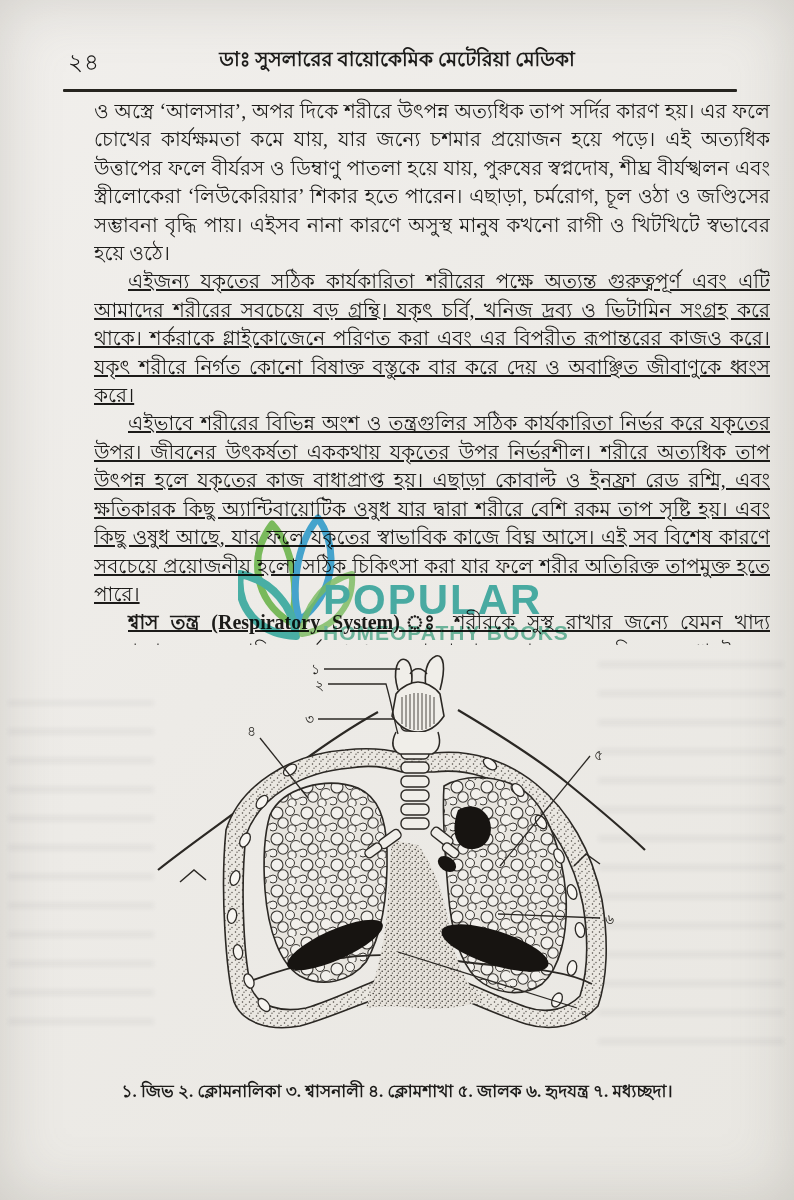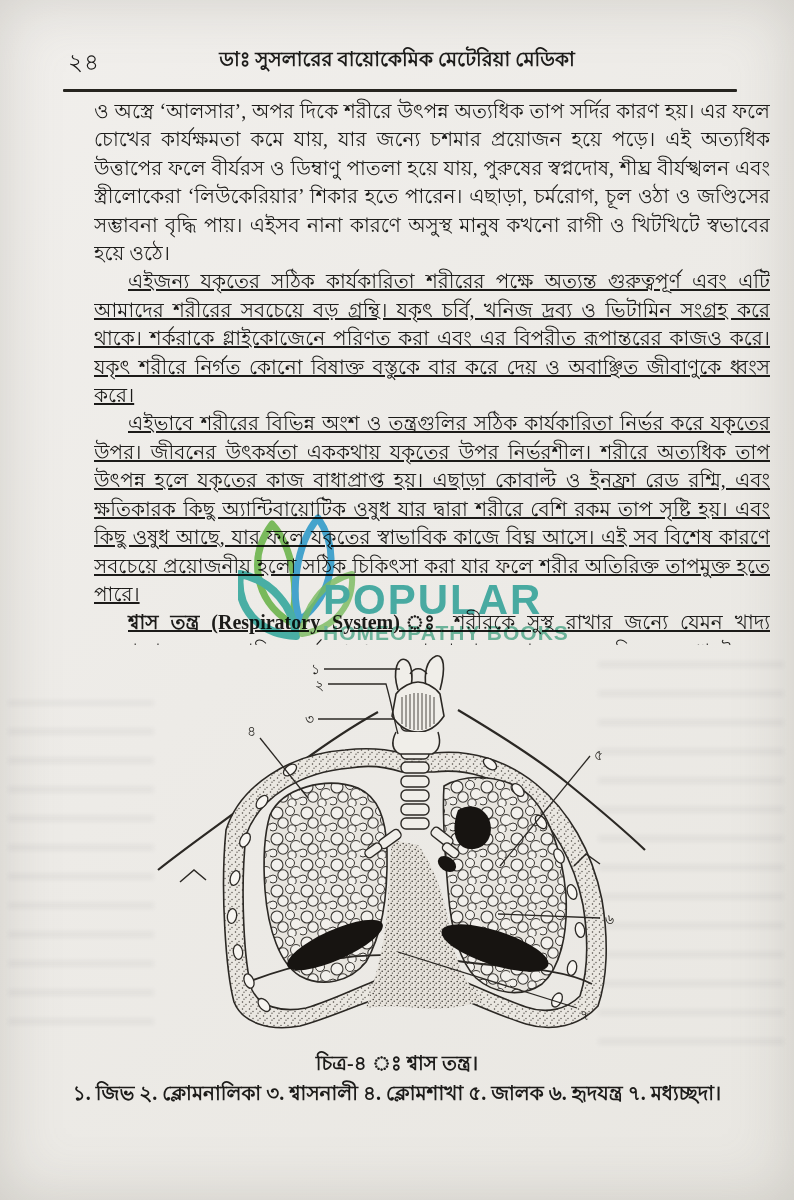--- a/index.html
+++ b/index.html
@@ -20,21 +20,21 @@
     font-size:20px;line-height:28.4px;text-align:justify;margin-left:31px;
   }
   .bodytext p{margin:0;}
   .bodytext p.ind{text-indent:34px;text-decoration:underline;}
   .lead{font-weight:700;}
   
   .wmark{position:absolute;left:238px;top:504px;width:330px;height:150px;opacity:.85;mix-blend-mode:multiply;pointer-events:none;}
   
   .figure{position:absolute;left:150px;top:650px;width:500px;height:400px;}
   .cap1{position:absolute;left:0;top:1048px;width:100%;text-align:center;font-size:20px;font-weight:700;}
-  .cap2{position:absolute;left:0;top:1078px;width:100%;text-align:center;font-size:20px;font-weight:600;}
+  .cap2{position:absolute;left:0;top:1078px;width:100%;text-align:center;font-size:17px;font-weight:600;}
   
   .ghost{position:absolute;pointer-events:none;opacity:.45;filter:blur(2px);
     background:repeating-linear-gradient(0deg,transparent 0 15px,rgba(105,105,112,.15) 15px 22px,transparent 22px 29px);}
   .g1{left:598px;top:640px;width:186px;height:420px;}
   .g2{left:8px;top:700px;width:146px;height:340px;}
   svg text{font-family:"Liberation Sans","DejaVu Sans",sans-serif;}
 </style>
 </head>
 <body>
 
@@ -184,16 +184,15 @@
       <text x="170" y="24" text-anchor="end">১</text>
       <text x="174" y="40" text-anchor="end">২</text>
       <text x="164" y="74" text-anchor="end">৩</text>
       <text x="106" y="86" text-anchor="end">৪</text>
       <text x="444" y="110">৫</text>
       <text x="455" y="274">৬</text>
       <text x="430" y="370">৭</text>
     </g>
   </svg>
 
-  <div class="cap1">চিত্র-৪ ঃ শ্বাস তন্ত্র।</div>
   <div class="cap2">১. জিভ ২. ক্লোমনালিকা ৩. শ্বাসনালী  ৪. ক্লোমশাখা ৫. জালক ৬. হৃদযন্ত্র ৭. মধ্যচ্ছদা।</div>
 
 </div>
 
 </body></html>

